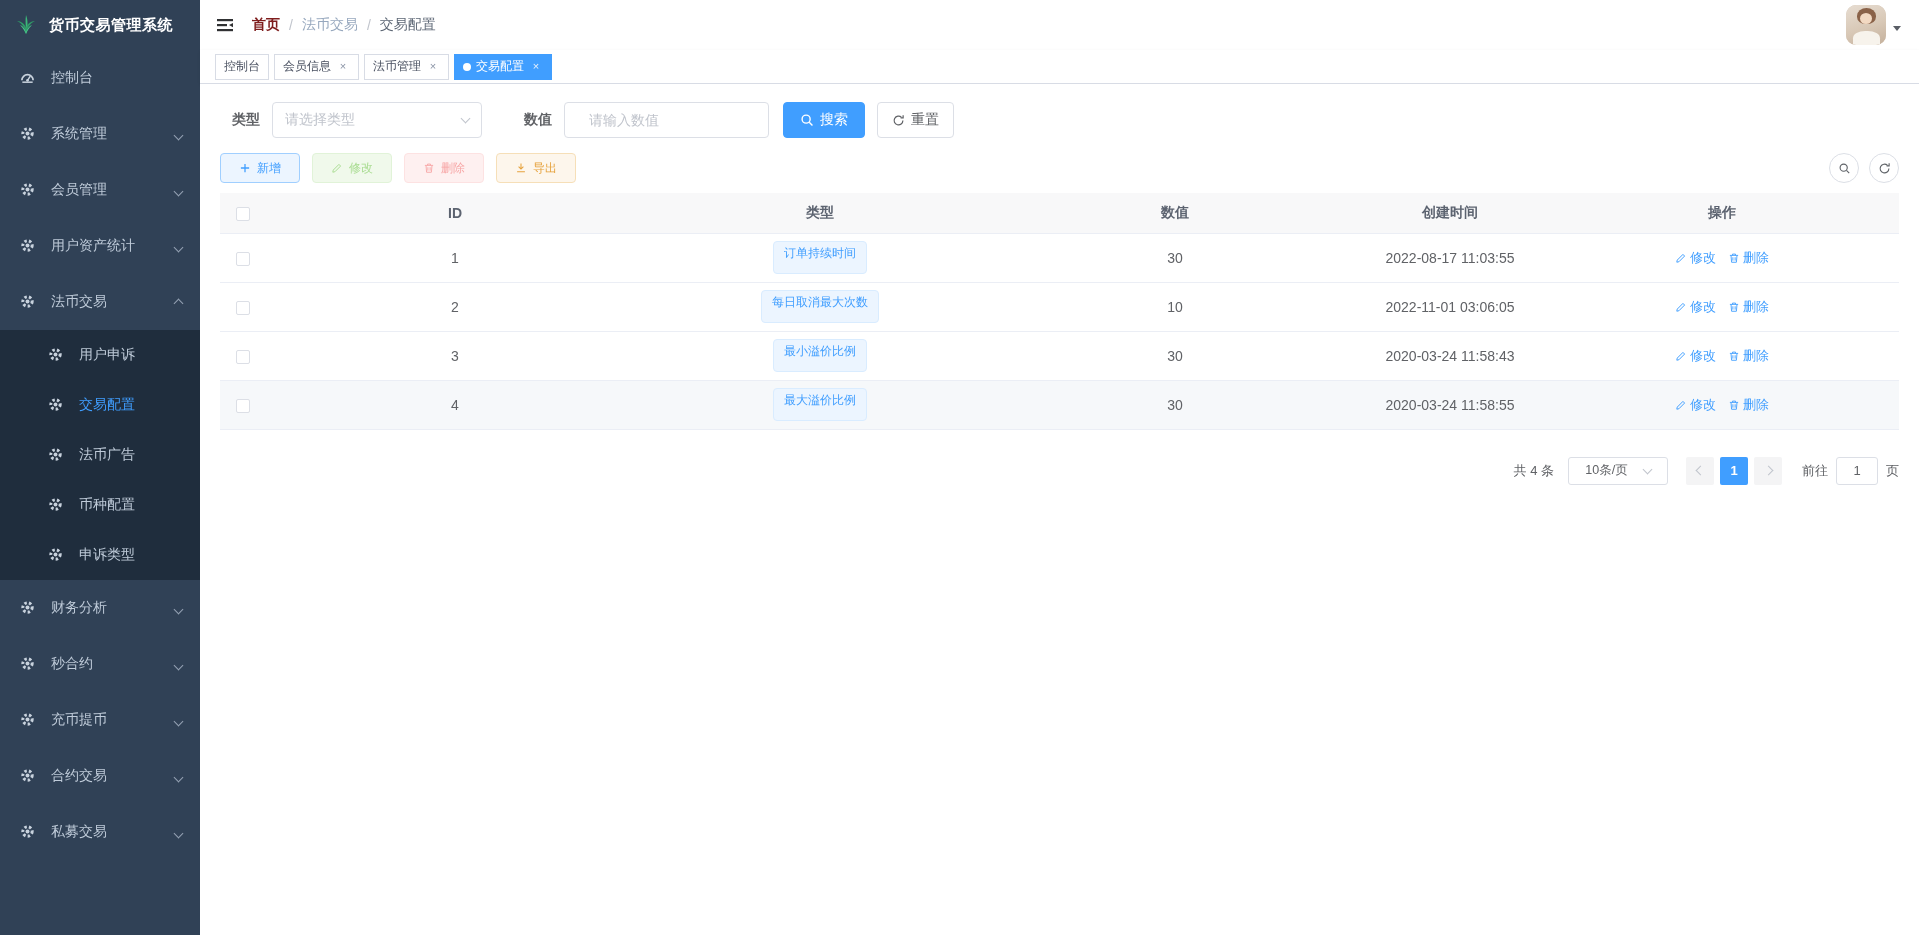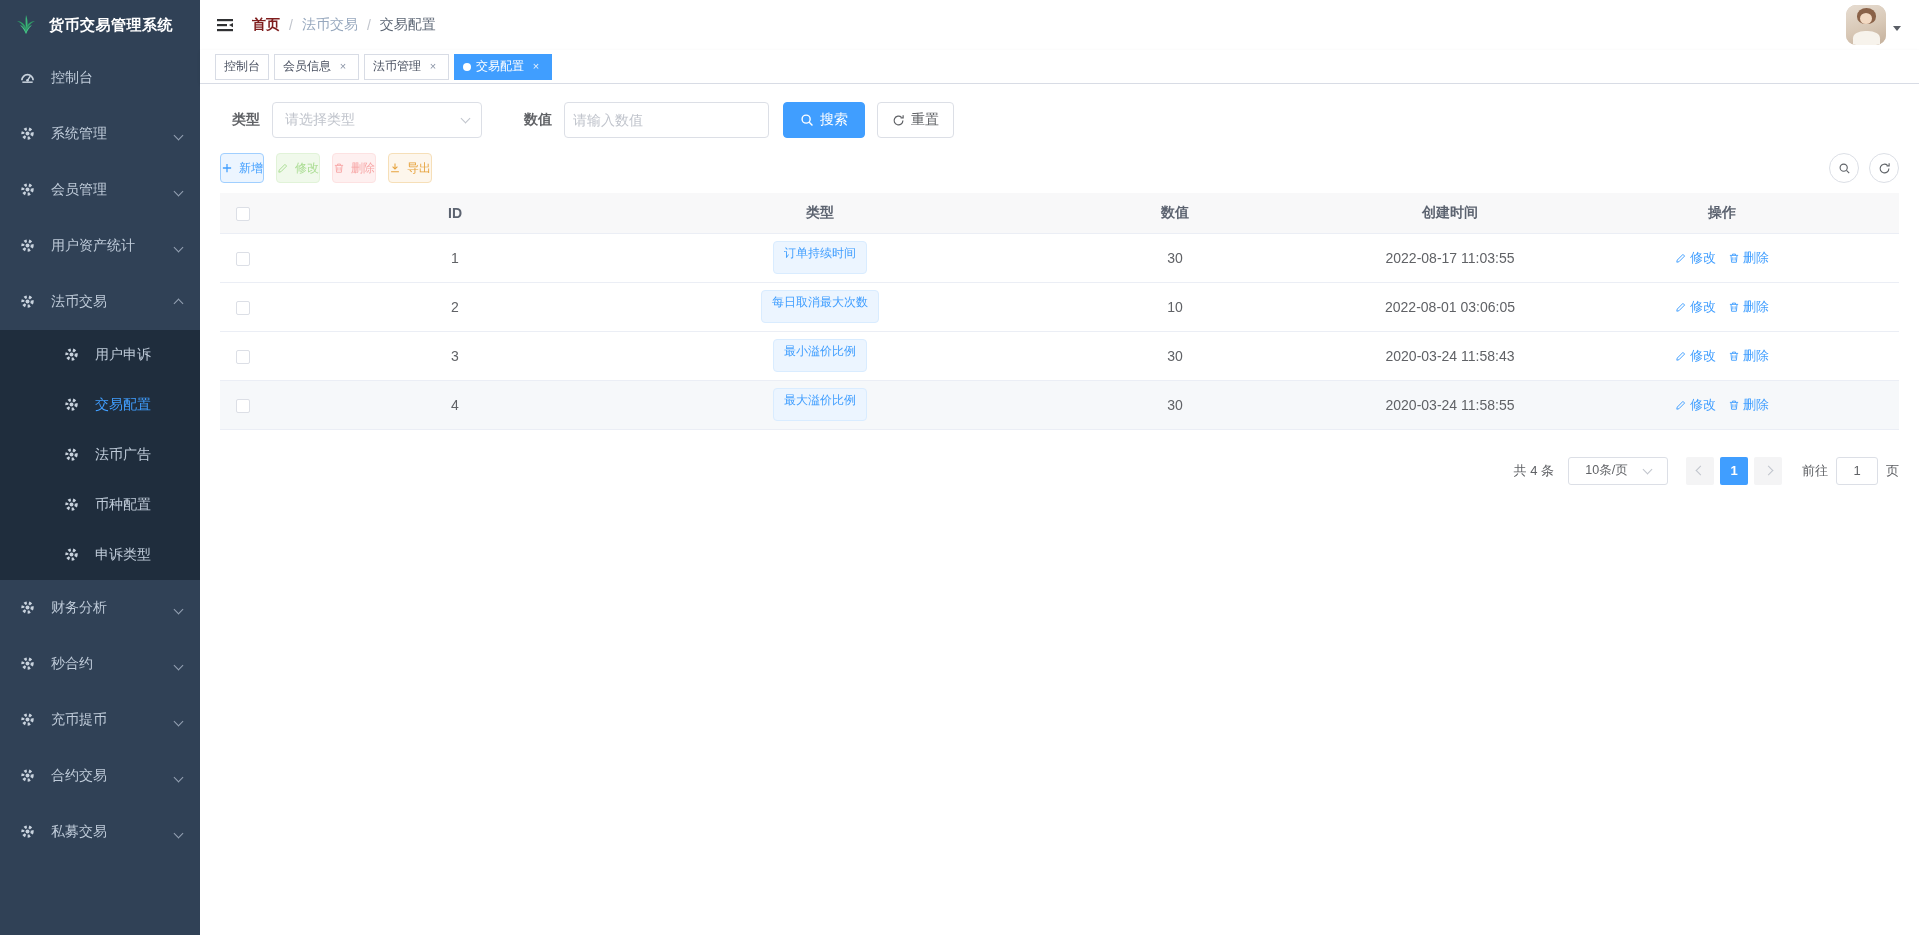--- a/index.html
+++ b/index.html
@@ -9,21 +9,21 @@
 
   
   .sidebar { width:200px; flex-shrink:0; background:#304156; overflow:hidden; }
   .logo { height:50px; display:flex; align-items:center; padding-left:13px; gap:10px; }
   .logo-title { color:#fff; font-weight:bold; font-size:15px; letter-spacing:.5px; white-space:nowrap; }
   .menu-item { height:56px; display:flex; align-items:center; padding:0 18px 0 20px; color:#bfcbd9; font-size:14px; cursor:pointer; }
   .menu-item .mi-icon { width:16px; height:16px; margin-right:15px; color:#c8d2dd; flex-shrink:0; display:inline-flex; }
   .menu-item .mi-label { white-space:nowrap; }
   .menu-item .chev-wrap { margin-left:auto; color:#94a2b3; }
   .submenu { background:#1f2d3d; }
-  .submenu .menu-item { height:50px; padding-left:64px; }
+  .submenu .menu-item { height:50px; padding-left:48px; }
   .submenu .menu-item.active { color:#409EFF; }
   .submenu .menu-item.active .mi-icon { color:#c8d2dd; }
 
   .chev { display:inline-block; width:7px; height:7px; border-right:1.5px solid currentColor; border-bottom:1.5px solid currentColor; }
   .chev.down { transform:rotate(45deg); margin-top:-3px; }
   .chev.up { transform:rotate(-135deg); margin-top:3px; }
   .chev.left { transform:rotate(135deg); }
   .chev.right { transform:rotate(-45deg); }
 
   
@@ -50,30 +50,30 @@
   .tag-item.active .dot { display:inline-block; }
   .tag-close { font-size:11px; width:14px; height:14px; line-height:13px; text-align:center; border-radius:50%; color:#8a94a6; }
   .tag-item.active .tag-close { color:#e8f1fb; }
 
   .content { flex:1; padding:18px 20px 0 20px; background:#fff; overflow:hidden; }
 
   
   .filter-row { display:flex; align-items:center; padding-left:12px; height:36px; }
   .f-label { font-size:14px; font-weight:bold; color:#606266; margin-right:12px; white-space:nowrap; }
   .f-select { width:210px; height:36px; border:1px solid #dcdfe6; border-radius:4px; background:#fff; display:flex; align-items:center; justify-content:space-between; padding:0 12px; color:#c0c4cc; font-size:14px; cursor:pointer; }
-  .f-input { width:205px; height:36px; border:1px solid #dcdfe6; border-radius:4px; padding:0 8px; font-size:14px; color:#606266; outline:none; font-family:inherit; }
+  .f-input { width:205px; height:36px; border:1px solid #dcdfe6; border-radius:4px; padding:0 24px; font-size:14px; color:#606266; outline:none; font-family:inherit; }
   .f-input::placeholder { color:#c0c4cc; }
   .ml40 { margin-left:42px; }
   .btn { display:inline-flex; align-items:center; gap:6px; border-radius:4px; cursor:pointer; font-family:inherit; }
   .btn-search { height:36px; padding:0 16px; margin-left:14px; background:#409EFF; border:1px solid #409EFF; color:#fff; font-size:14px; }
   .btn-reset { height:36px; padding:0 14px; margin-left:12px; background:#fff; border:1px solid #dcdfe6; color:#606266; font-size:14px; }
 
   
   .toolbar { display:flex; align-items:center; margin-top:15px; }
-  .btn-mini { height:30px; padding:0 0; font-size:12px; border:1px solid; margin-right:12px; }
+  .btn-mini { height:30px; padding:0 18px; font-size:12px; border:1px solid; margin-right:12px; }
   .btn-add    { background:#ecf5ff; border-color:#a0cfff; color:#409EFF; }
   .btn-edit   { background:#f0f9eb; border-color:#e1f3d8; color:#a9dc91; }
   .btn-del    { background:#fef0f0; border-color:#fde2e2; color:#f7a6a6; }
   .btn-export { background:#fdf6ec; border-color:#f6dfb8; color:#e6a23c; }
   .tool-right { margin-left:auto; display:flex; gap:10px; }
   .icon-circle { width:30px; height:30px; border-radius:50%; border:1px solid #dcdfe6; background:#fff; color:#5f6368; display:flex; align-items:center; justify-content:center; cursor:pointer; }
 
   
   table { width:100%; border-collapse:collapse; margin-top:10px; font-size:14px; color:#606266; table-layout:fixed; }
   thead th { background:#f8f8f9; height:40px; font-weight:bold; color:#5c6370; text-align:center; border-bottom:1px solid #ebeef5; font-size:14px; }
@@ -410,21 +410,21 @@
                     <path d="M3 10.8 10.6 3.2l2.2 2.2L5.2 13l-2.8.6z" fill="none" stroke="currentColor" stroke-width="1.3"></path>
                   </svg>修改</span><span class="row-link"><svg width="12" height="12" viewBox="0 0 16 16">
                     <path d="M2.5 4.5h11M6 4.5V2.8h4v1.7M4 4.5l.8 9.2h6.4l.8-9.2M6.5 7v4.5M9.5 7v4.5" fill="none" stroke="currentColor" stroke-width="1.2"></path>
                   </svg>删除</span></td>
             </tr>
             <tr>
               <td><span class="checkbox"></span></td>
               <td>2</td>
               <td><span class="type-tag">每日取消最大次数</span></td>
               <td>10</td>
-              <td>2022-08-01 03:06:05</td>
+              <td>2022-11-01 03:06:05</td>
               <td><span class="row-link"><svg width="12" height="12" viewBox="0 0 16 16">
                     <path d="M3 10.8 10.6 3.2l2.2 2.2L5.2 13l-2.8.6z" fill="none" stroke="currentColor" stroke-width="1.3"></path>
                   </svg>修改</span><span class="row-link"><svg width="12" height="12" viewBox="0 0 16 16">
                     <path d="M2.5 4.5h11M6 4.5V2.8h4v1.7M4 4.5l.8 9.2h6.4l.8-9.2M6.5 7v4.5M9.5 7v4.5" fill="none" stroke="currentColor" stroke-width="1.2"></path>
                   </svg>删除</span></td>
             </tr>
             <tr>
               <td><span class="checkbox"></span></td>
               <td>3</td>
               <td><span class="type-tag">最小溢价比例</span></td>

